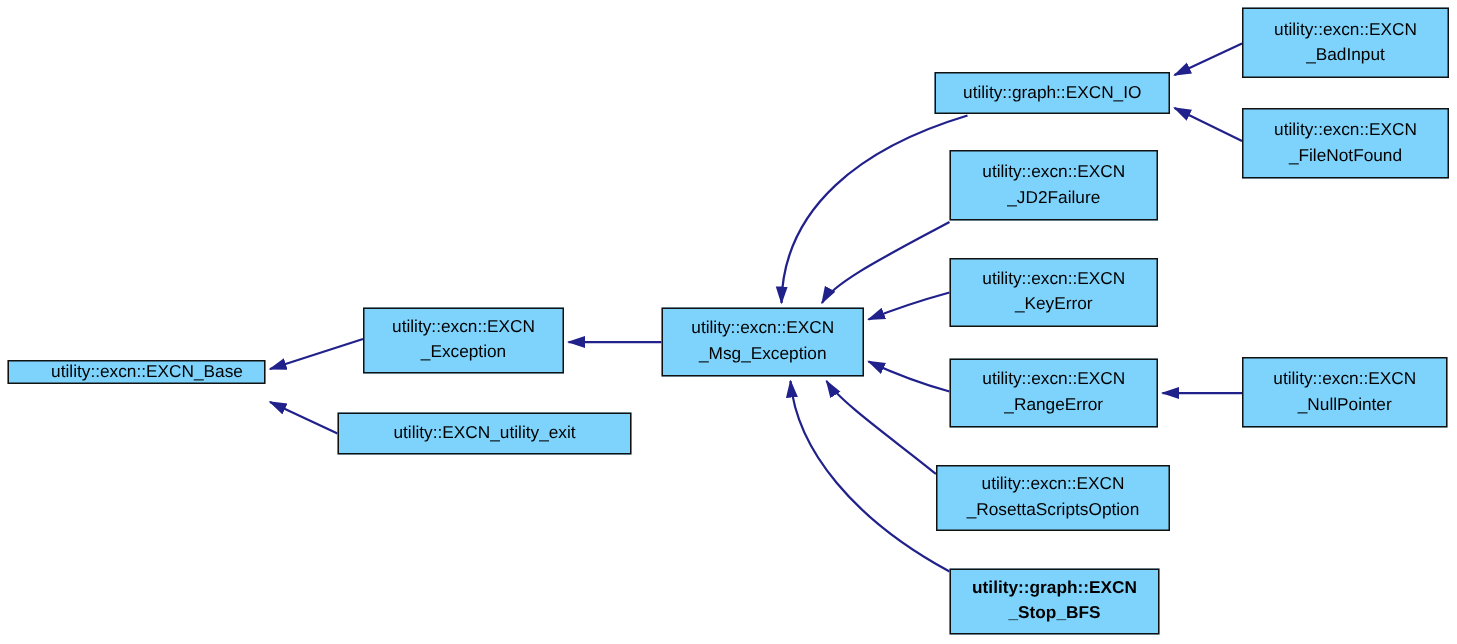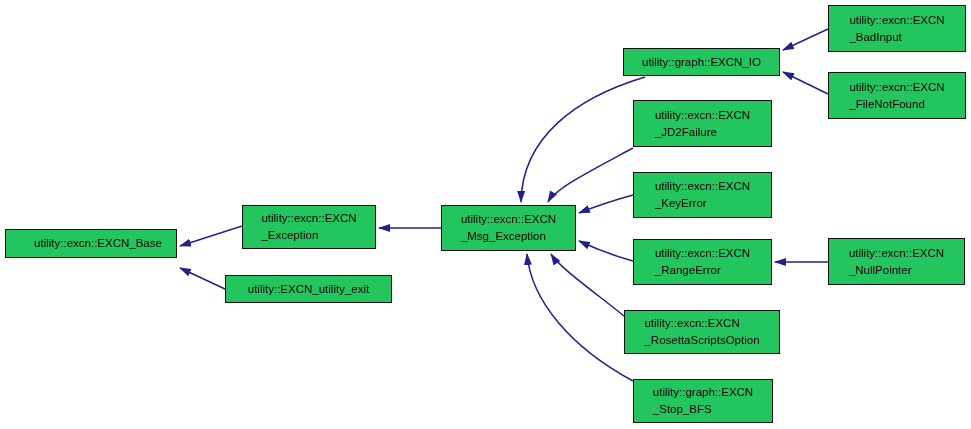--- a/index.html
+++ b/index.html
@@ -18,29 +18,29 @@
   #edges {
     position: absolute;
     left: 0;
     top: 0;
     width: 971px;
     height: 429px;
   }
   .node {
     position: absolute;
     box-sizing: border-box;
-    background: #22c55e;
+    background: #7dd3fc;
     border: 1.5px solid #111111;
     color: #000000;
     font-size: 11.5px;
     line-height: 17px;
     display: flex;
     align-items: center;
     justify-content: center;
-    text-align: left;
+    text-align: center;
     white-space: pre-line;
     cursor: pointer;
   }
   .edge {
     fill: none;
     stroke: #21218c;
     stroke-width: 1.5;
   }
 </style>
 </head>
@@ -61,45 +61,45 @@
     <path class="edge" marker-end="url(#arrow)" d="M633,148 C592,170 556,188 548,202"></path>
     <path class="edge" marker-end="url(#arrow)" d="M633,195 C611,201 594,207 579,213"></path>
     <path class="edge" marker-end="url(#arrow)" d="M633,261 C611,255 594,248 579,241"></path>
     <path class="edge" marker-end="url(#arrow)" d="M624,316 C597,294 560,268 551,254"></path>
     <path class="edge" marker-end="url(#arrow)" d="M633,381 C570,347 531,300 527,254"></path>
     <path class="edge" marker-end="url(#arrow)" d="M828,29 L783,50"></path>
     <path class="edge" marker-end="url(#arrow)" d="M828,94 L783,72"></path>
     <path class="edge" marker-end="url(#arrow)" d="M828,262 L775,262"></path>
   </svg>
 
-  <div class="node" style="left:5px;   top:229px; width:172px; height:29px;padding-left:14px;">utility::excn::EXCN_Base</div>
+  <div class="node" style="left:5px;   top:240px; width:172px; height:16px;padding-left:14px;">utility::excn::EXCN_Base</div>
 
   <div class="node" style="left:242px; top:205px; width:134px; height:44px;">utility::excn::EXCN
 _Exception</div>
 
-  <div class="node" style="left:225px; top:275px; width:167px; height:28px;">utility::EXCN_utility_exit</div>
+  <div class="node" style="left:225px; top:275px; width:196px; height:28px;">utility::EXCN_utility_exit</div>
 
   <div class="node" style="left:441px; top:205px; width:135px; height:46px;">utility::excn::EXCN
 _Msg_Exception</div>
 
   <div class="node" style="left:623px; top:48px;  width:157px; height:28px;">utility::graph::EXCN_IO</div>
 
   <div class="node" style="left:633px; top:100px; width:139px; height:47px;">utility::excn::EXCN
 _JD2Failure</div>
 
   <div class="node" style="left:633px; top:172px; width:139px; height:46px;">utility::excn::EXCN
 _KeyError</div>
 
   <div class="node" style="left:633px; top:239px; width:139px; height:46px;">utility::excn::EXCN
 _RangeError</div>
 
   <div class="node" style="left:624px; top:310px; width:156px; height:44px;">utility::excn::EXCN
 _RosettaScriptsOption</div>
 
-  <div class="node" style="left:633px; top:379px; width:140px; height:44px;">utility::graph::EXCN
+  <div class="node" style="left:633px; top:379px; width:140px; height:44px;font-weight:bold;">utility::graph::EXCN
 _Stop_BFS</div>
 
   <div class="node" style="left:828px; top:5px;   width:138px; height:47px;">utility::excn::EXCN
 _BadInput</div>
 
   <div class="node" style="left:828px; top:72px;  width:138px; height:47px;">utility::excn::EXCN
 _FileNotFound</div>
 
   <div class="node" style="left:828px; top:238px; width:137px; height:47px;">utility::excn::EXCN
 _NullPointer</div>

